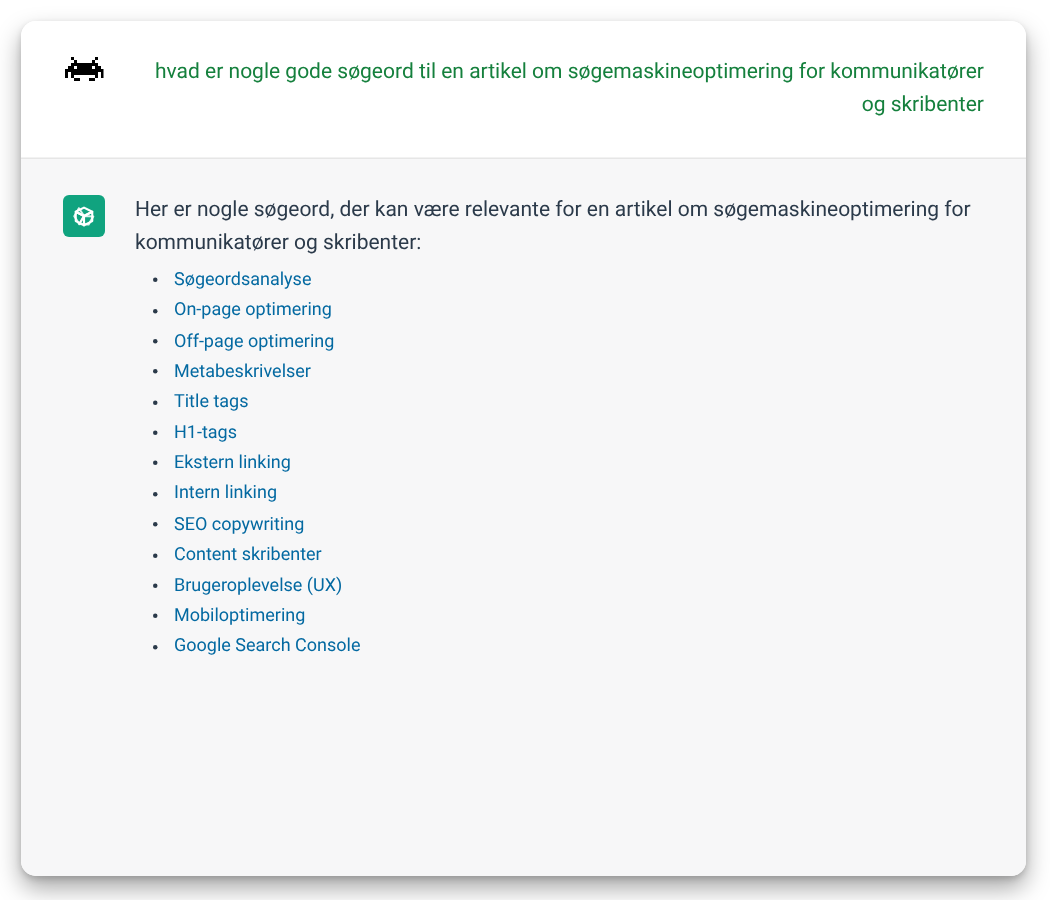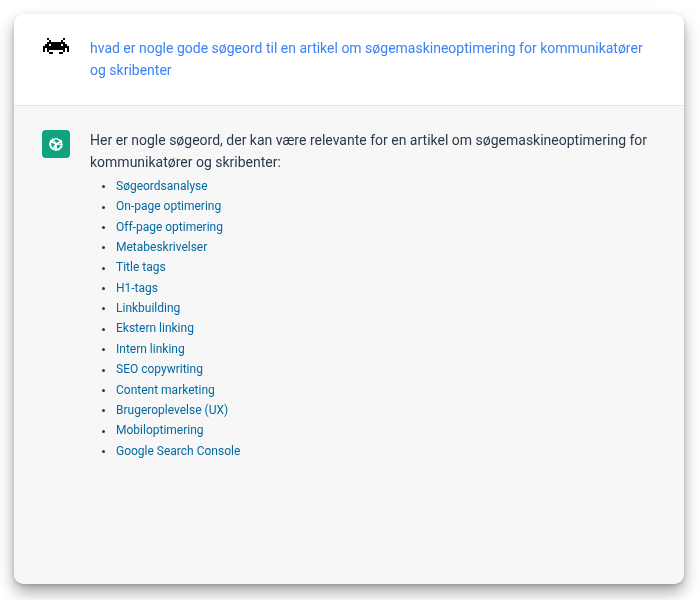--- a/index.html
+++ b/index.html
@@ -42,21 +42,21 @@
     .avatar.assistant {
       border-radius: 4px;
       overflow: hidden;
     }
     .msg {
       color: #2b3a4a;
       font-size: 14px;
       line-height: 1.55;
       flex: 1;
     }
-    .msg.dark { color: #3b82f6; }
+    .msg.dark { color: #15803d; text-align: right; }
     .intro { margin-bottom: 2px; }
     ul.keywords {
       list-style: none;
       padding-left: 14px;
     }
     ul.keywords li {
       position: relative;
       padding-left: 12px;
       line-height: 1.7;
       color: #0369a1;
@@ -121,25 +121,24 @@
     </div>
     <div class="msg">
       <p class="intro">Her er nogle søgeord, der kan være relevante for en artikel om søgemaskineoptimering for kommunikatører og skribenter:</p>
       <ul class="keywords" id="kwlist">
           <li>Søgeordsanalyse</li>
           <li>On-page optimering</li>
           <li>Off-page optimering</li>
           <li>Metabeskrivelser</li>
           <li>Title tags</li>
           <li>H1-tags</li>
-          <li>Linkbuilding</li>
           <li>Ekstern linking</li>
           <li>Intern linking</li>
           <li>SEO copywriting</li>
-          <li>Content marketing</li>
+          <li>Content skribenter</li>
           <li>Brugeroplevelse (UX)</li>
           <li>Mobiloptimering</li>
           <li>Google Search Console</li>
         </ul>
     </div>
   </div>
 
 </div>
 
 </body></html>

